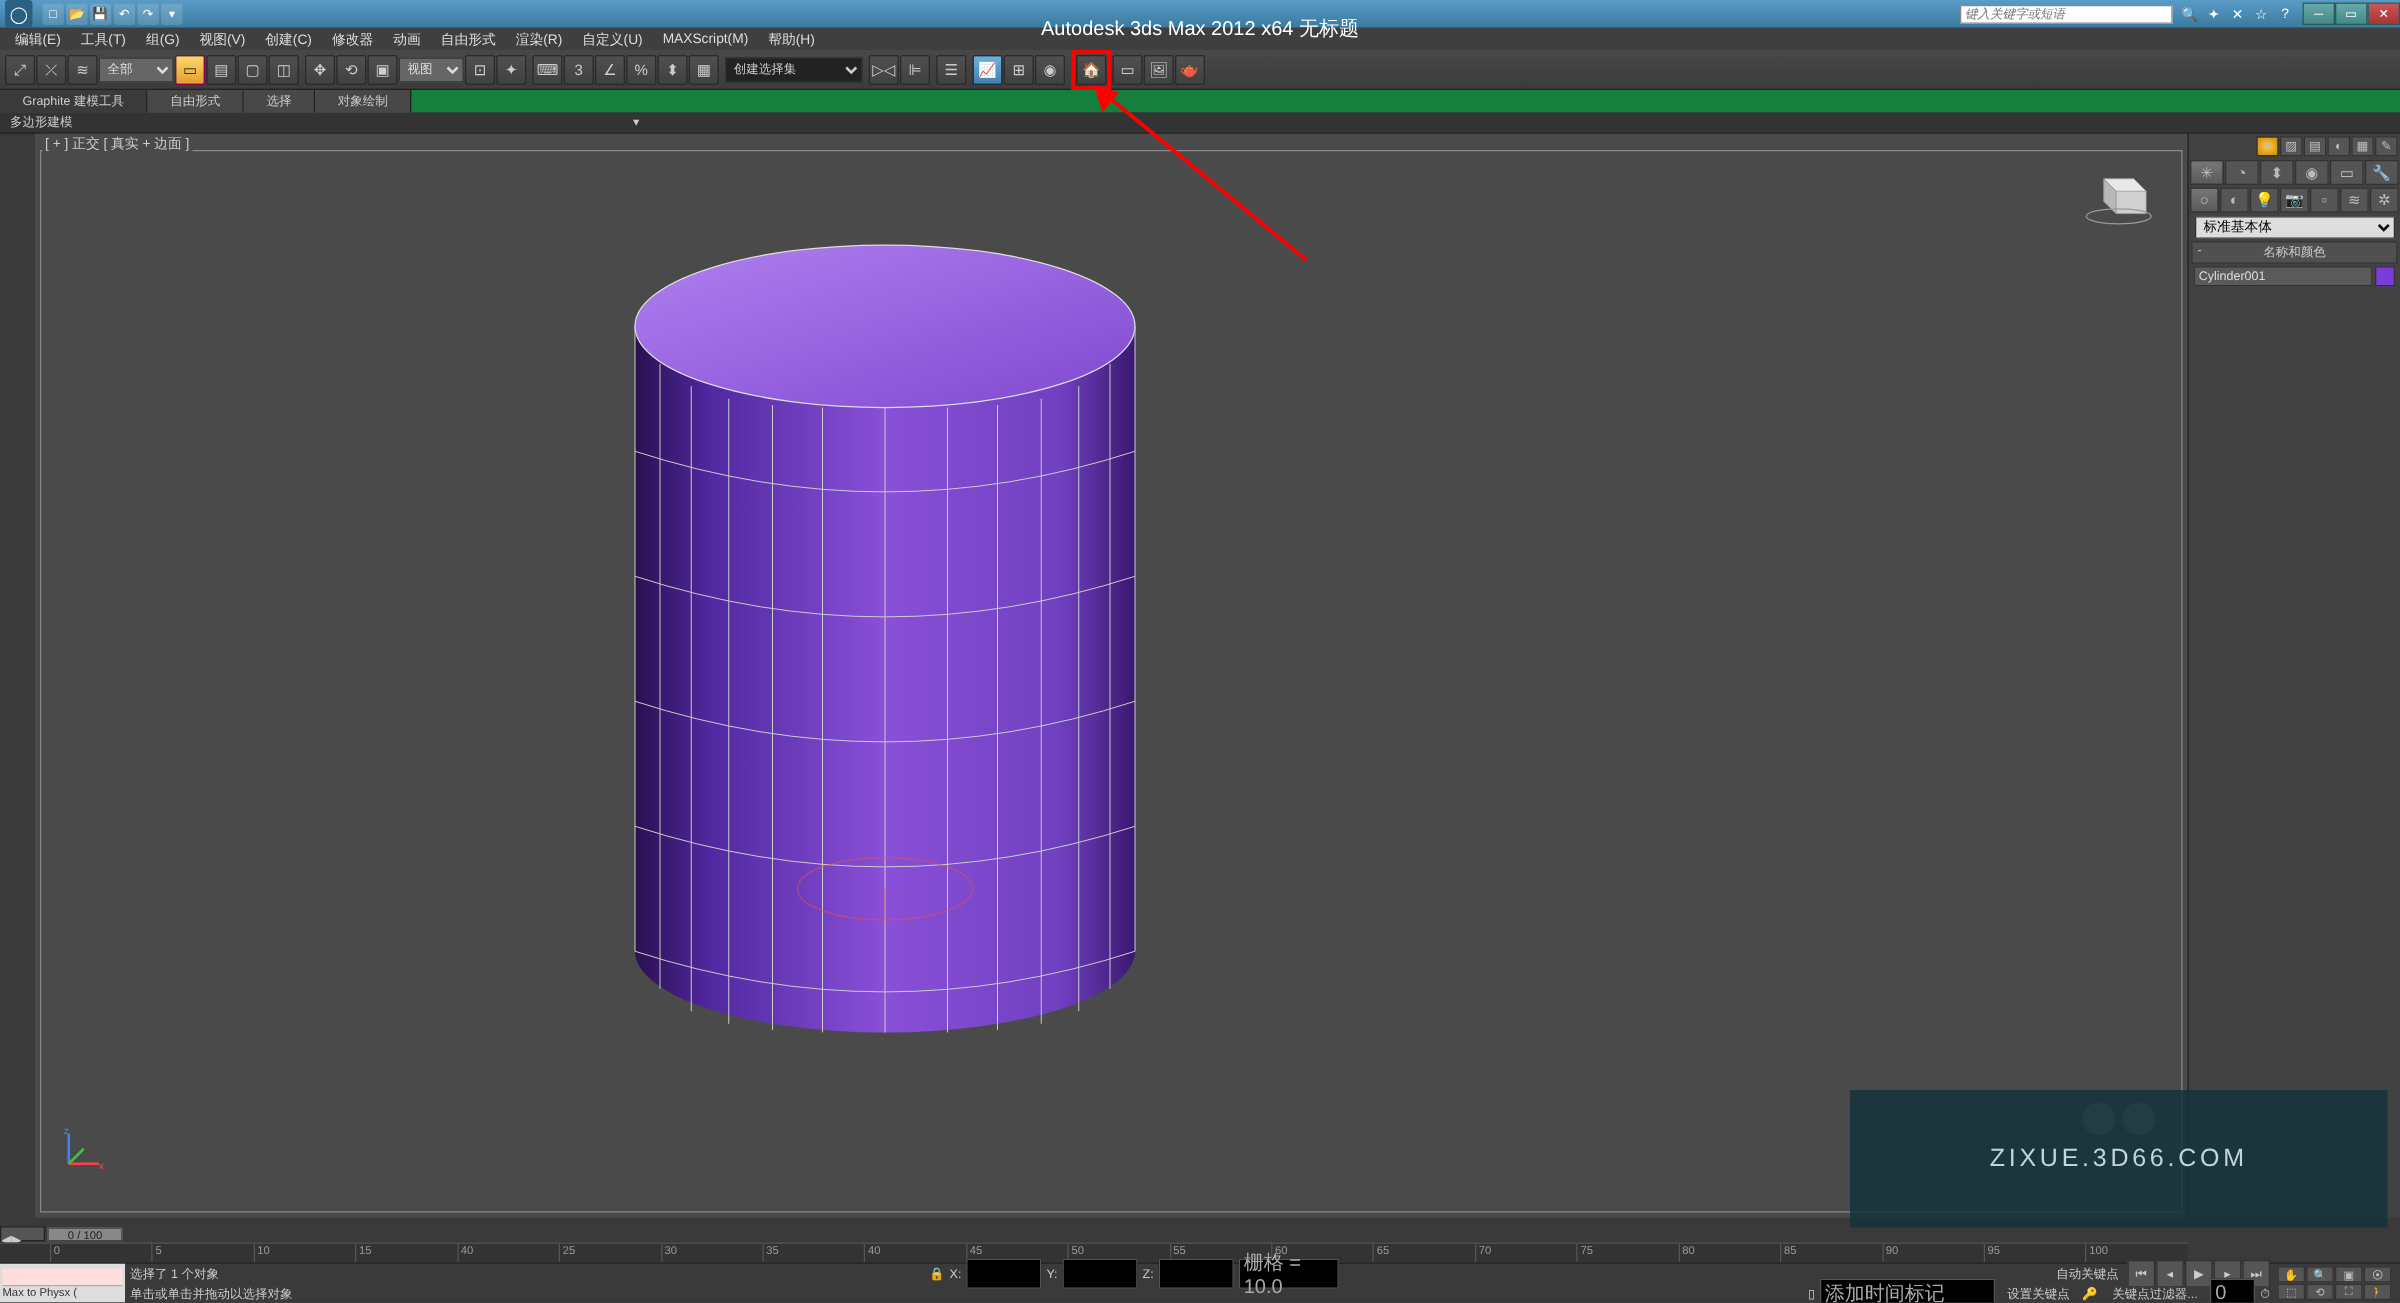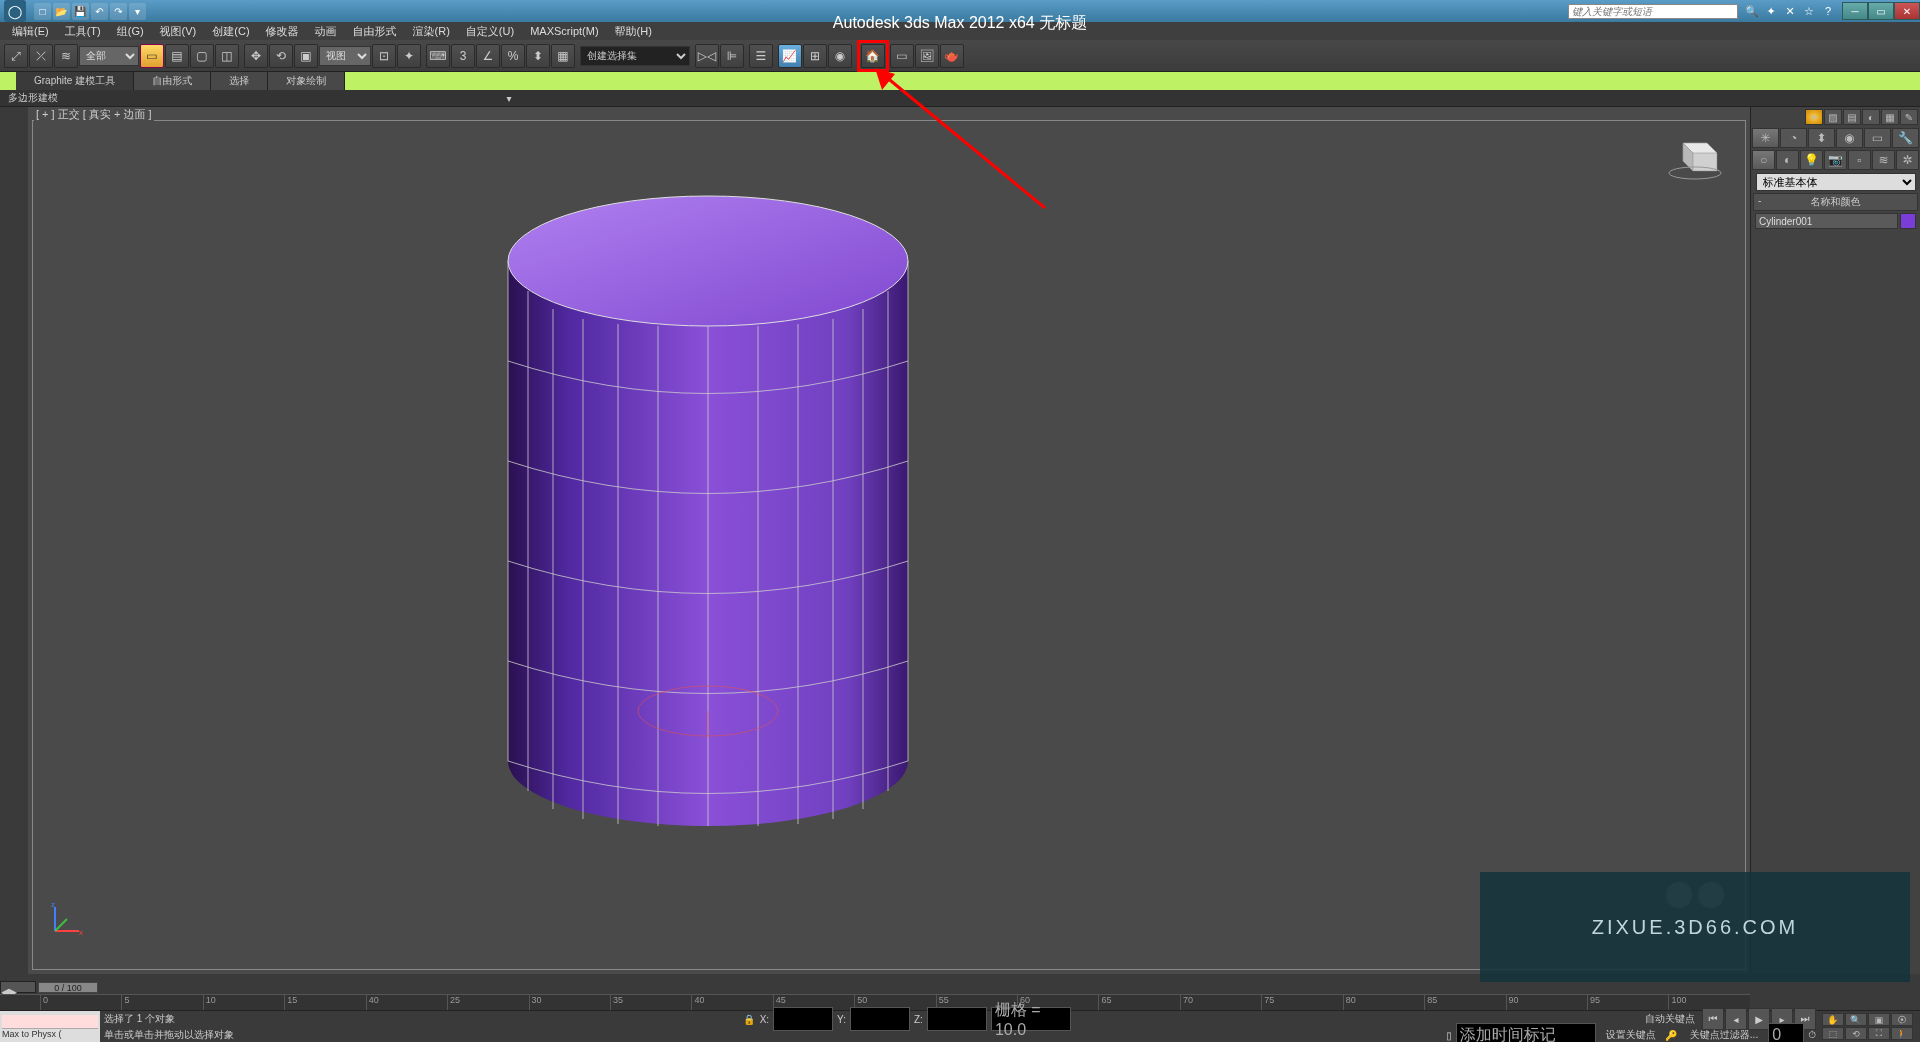--- a/index.html
+++ b/index.html
@@ -26,21 +26,21 @@
 .maintoolbar { height: 32px; background: linear-gradient(#484848,#3c3c3c); border-bottom: 1px solid #222; display: flex; align-items: center; padding: 0 4px; gap: 1px; }
 .tbtn { width: 24px; height: 24px; background: linear-gradient(#505050,#404040); border: 1px solid #2a2a2a; border-radius: 2px; display:flex;align-items:center;justify-content:center; font-size:12px; color:#ccc; position:relative;}
 .tbtn.active { background: linear-gradient(#ffd966,#e0a030); color:#333; border-color:#805; }
 .tbtn.blue { background: linear-gradient(#6ab0e0,#4080b0); }
 .tsel { height: 20px; background: #666; border: 1px solid #333; color: #ddd; font-size: 10px; padding: 0 2px; }
 .tsel.dark { background: #222; color: #ccc; }
 .tsep { width: 3px; height: 24px; }
 .redbox { border: 3px solid red !important; padding: 1px; }
 
 
-.ribbon { height: 18px; background: #bef264; display: flex; align-items: center; font-size: 10px; padding-left: 16px; }
+.ribbon { height: 18px; background: #15803d; display: flex; align-items: center; font-size: 10px; }
 .ribbon .rtab { padding: 2px 18px; background: #484848; border-right: 1px solid #222; color: #ccc; }
 .ribbon .rtab.first { background: #3a3a3a; }
 .ribbon2 { height: 17px; background: #333; font-size: 10px; padding: 2px 8px; color:#ccc; border-bottom: 1px solid #222; display:flex;align-items:center; }
 .ribbon2 .rdd { margin-left: 440px; width:22px; text-align:center;}
 
 
 .viewport-area { position: absolute; top: 107px; left: 0; right: 170px; bottom: 68px; background: #4a4a4a; margin-left: 28px; }
 .viewport { position: absolute; top: 13px; left: 4px; right: 4px; bottom: 4px; background: #4a4a4a; border: 1px solid #888; }
 .vp-label { position: absolute; top: 0; left: 6px; font-size: 11px; color: #ccc; background: #4a4a4a; padding: 0 2px; z-index: 2; }
 .viewcube { position: absolute; top: 10px; right: 20px; width: 60px; height: 50px; }

